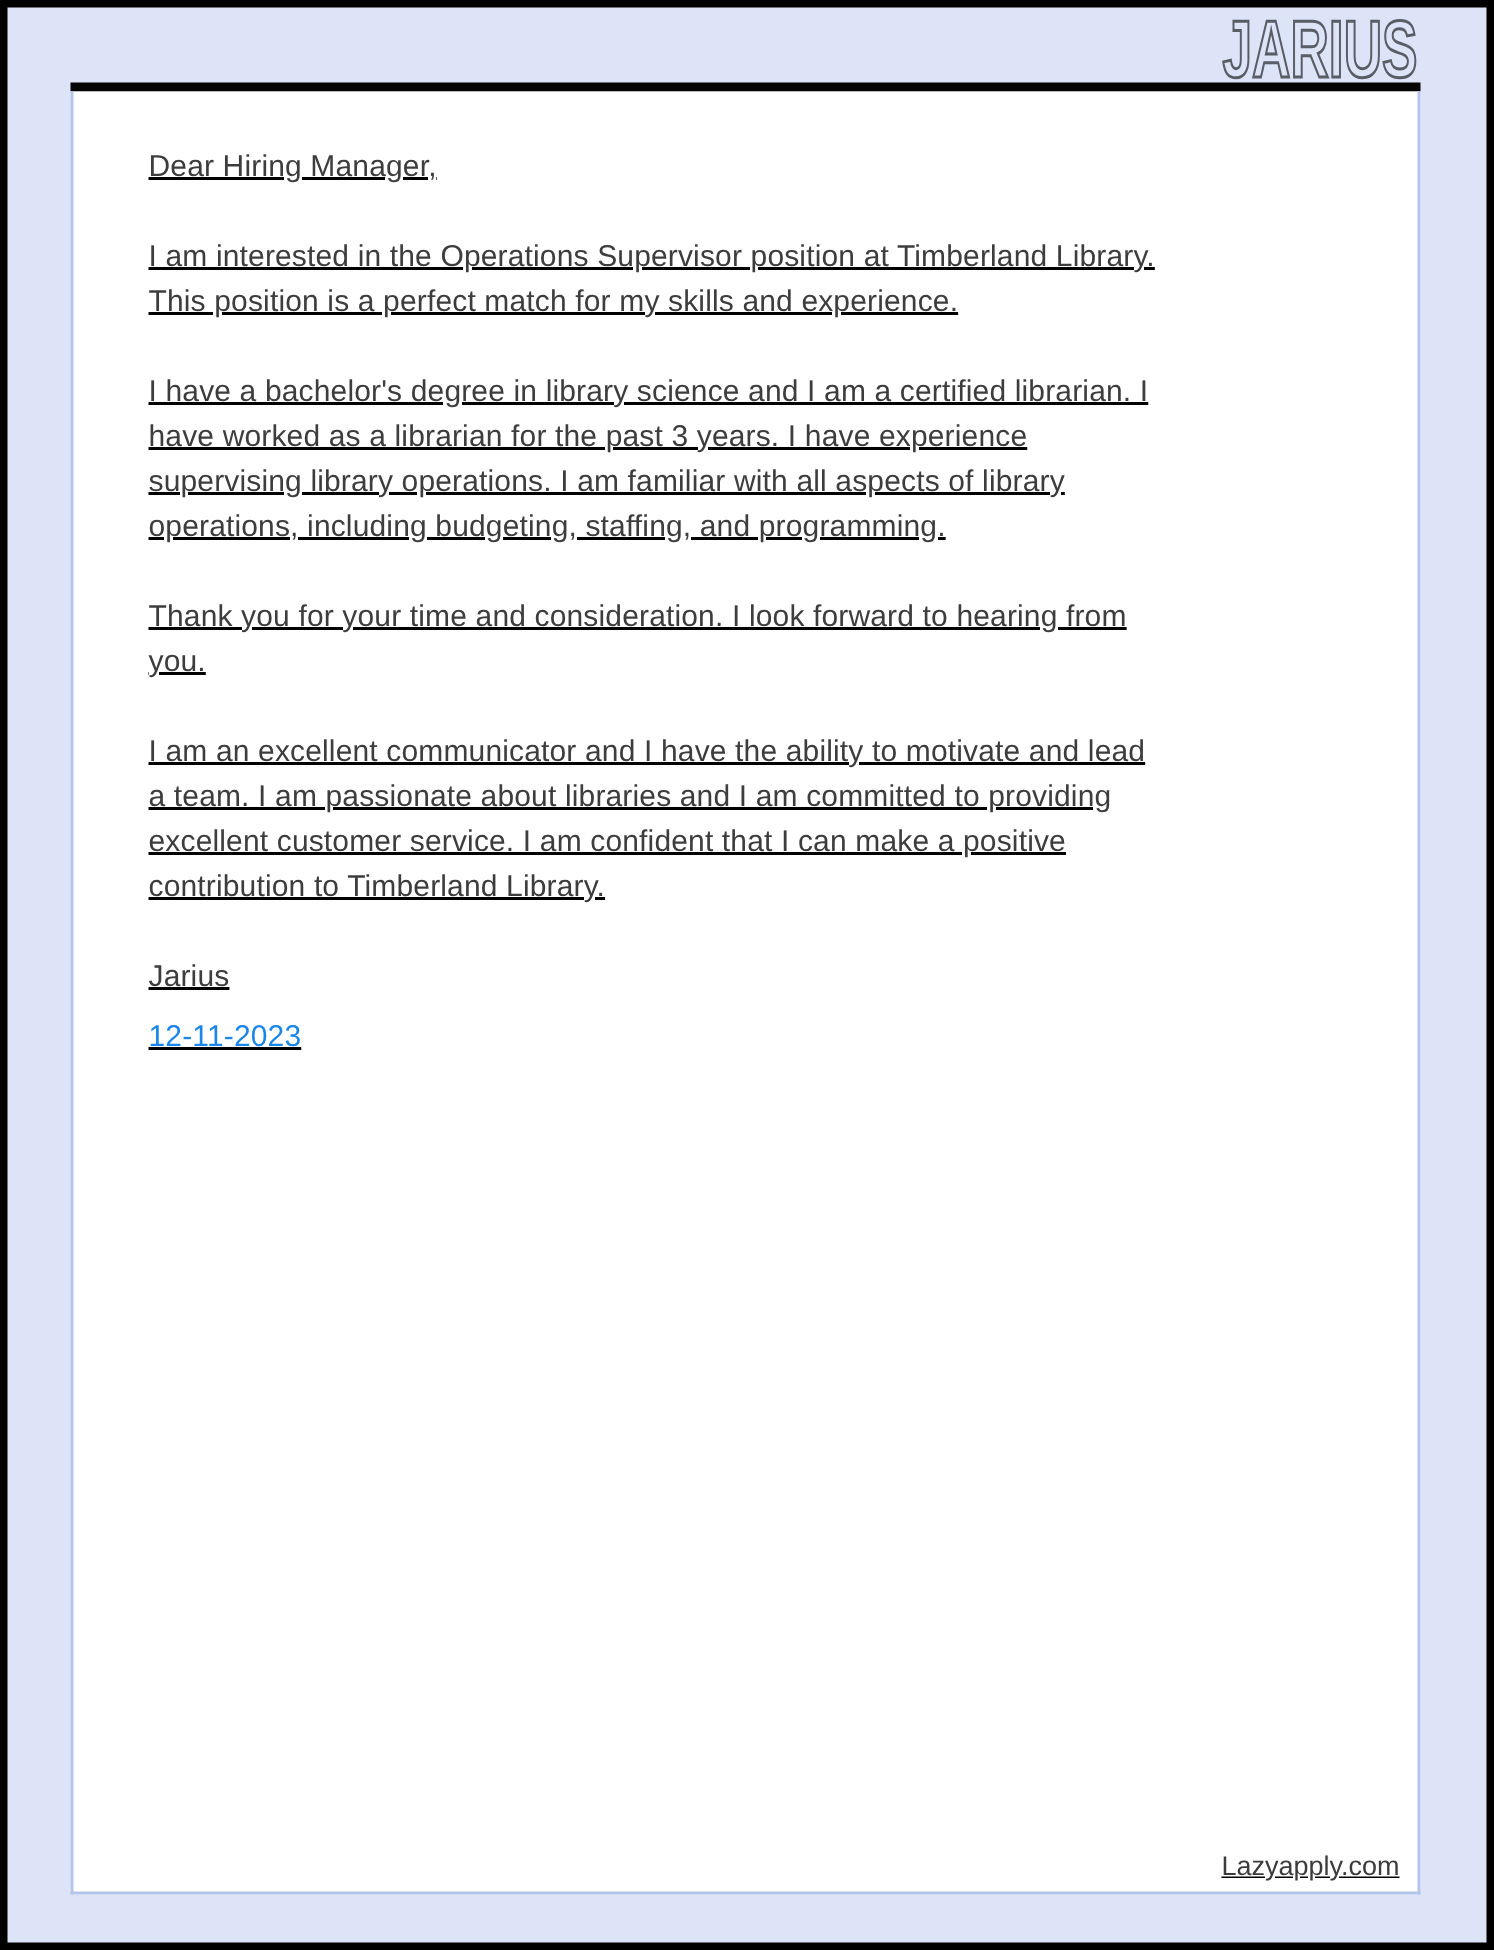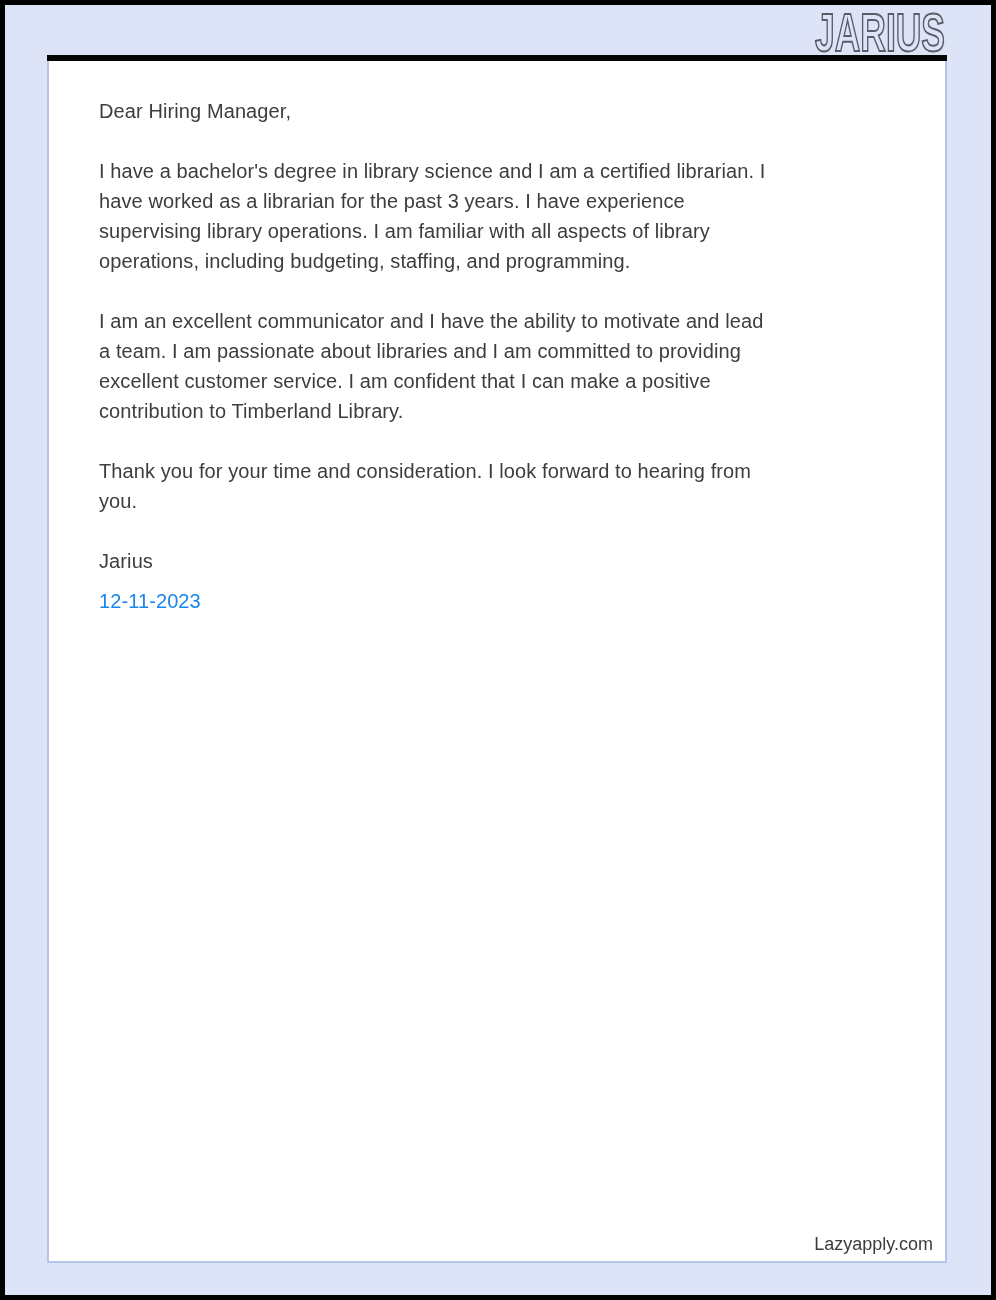--- a/index.html
+++ b/index.html
@@ -15,20 +15,21 @@
     font-family: "Liberation Sans", sans-serif;
     overflow: hidden;
   }
 
   .canvas {
     width: 986px;
     height: 1290px;
     padding-left: 42px;
     display: flex;
     flex-direction: column;
+    text-decoration: underline;
   }
 
   .page-header {
     width: 900px;
     height: 50px;
     display: flex;
     justify-content: flex-end;
     align-items: flex-end;
   }
 
@@ -98,26 +99,27 @@
     </svg>
   </div>
 
   <div class="top-rule"></div>
 
   <div class="sheet">
 
     <div class="letter-body">
       <p>Dear Hiring Manager,</p>
 
+      <p>I am interested in the Operations Supervisor position at Timberland Library. This position is a perfect match for my skills and experience.</p>
 
       <p>I have a bachelor's degree in library science and I am a certified librarian. I have worked as a librarian for the past 3 years. I have experience supervising library operations. I am familiar with all aspects of library operations, including budgeting, staffing, and programming.</p>
 
+      <p>Thank you for your time and consideration. I look forward to hearing from you.</p>
+
       <p>I am an excellent communicator and I have the ability to motivate and lead a team. I am passionate about libraries and I am committed to providing excellent customer service. I am confident that I can make a positive contribution to Timberland Library.</p>
-
-      <p>Thank you for your time and consideration. I look forward to hearing from you.</p>
 
 
       <p>Jarius</p>
 
       <p class="date-line">
         <span class="date-link">12-11-2023</span>
       </p>
     </div>
 
     <div class="sheet-footer">Lazyapply.com</div>

